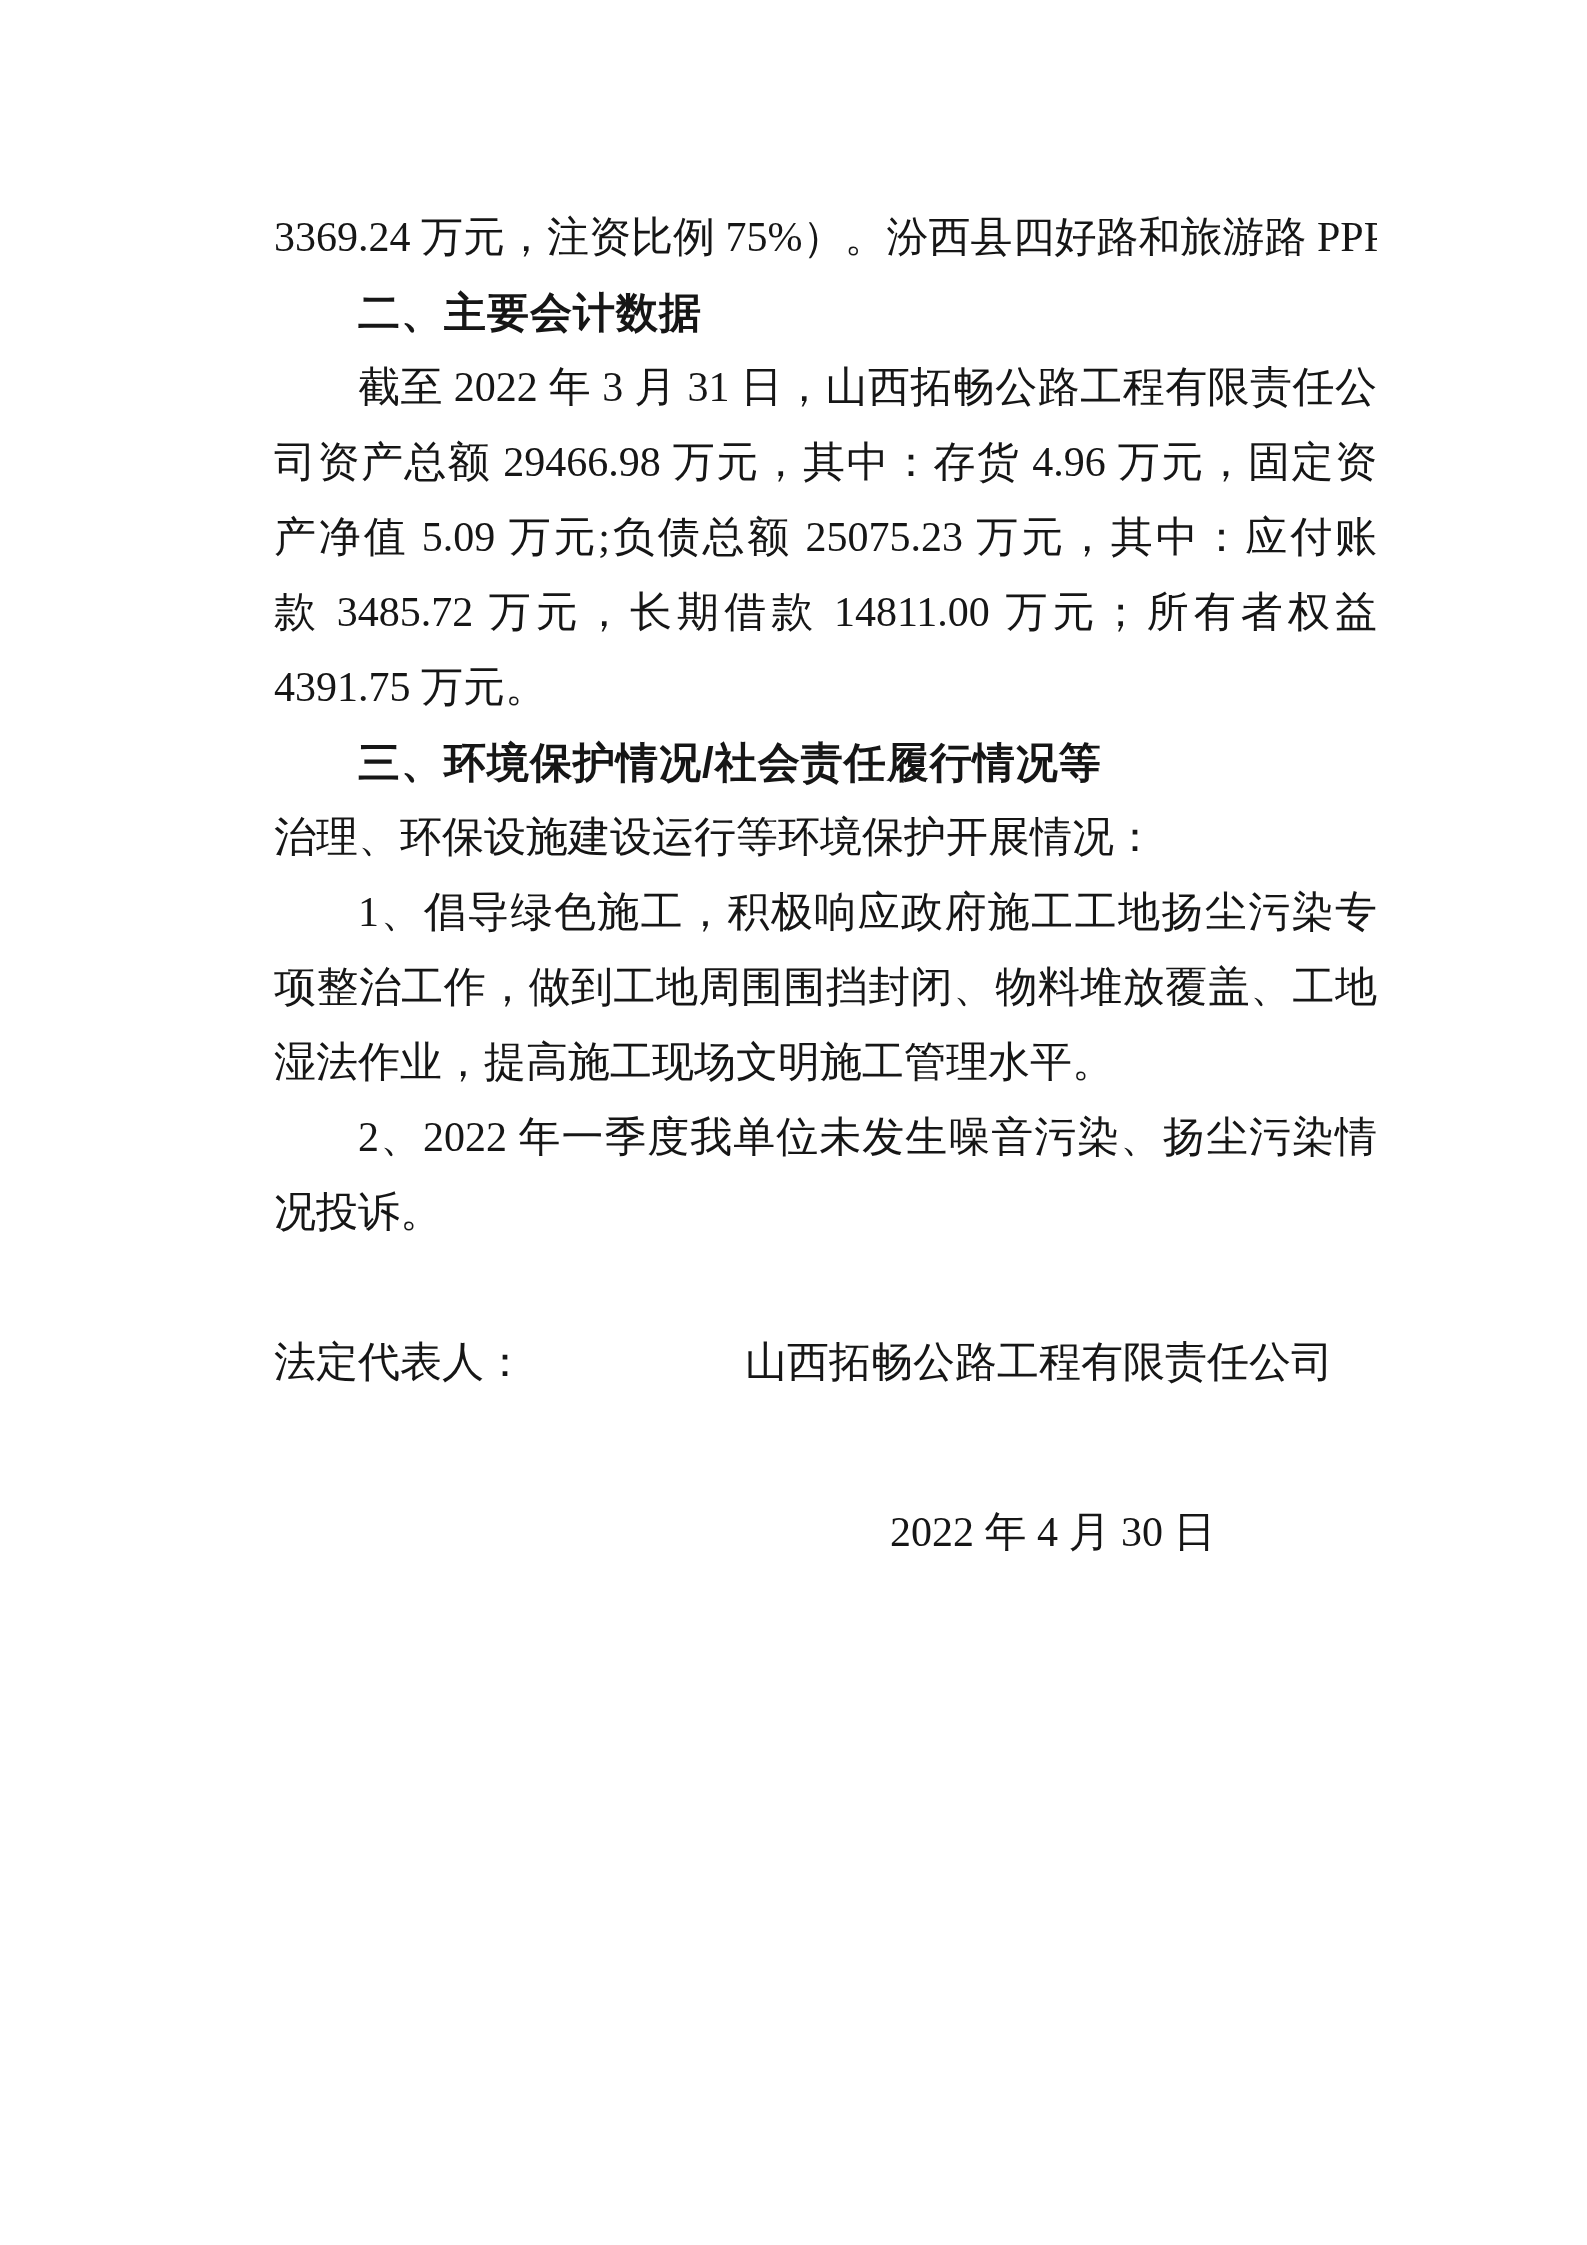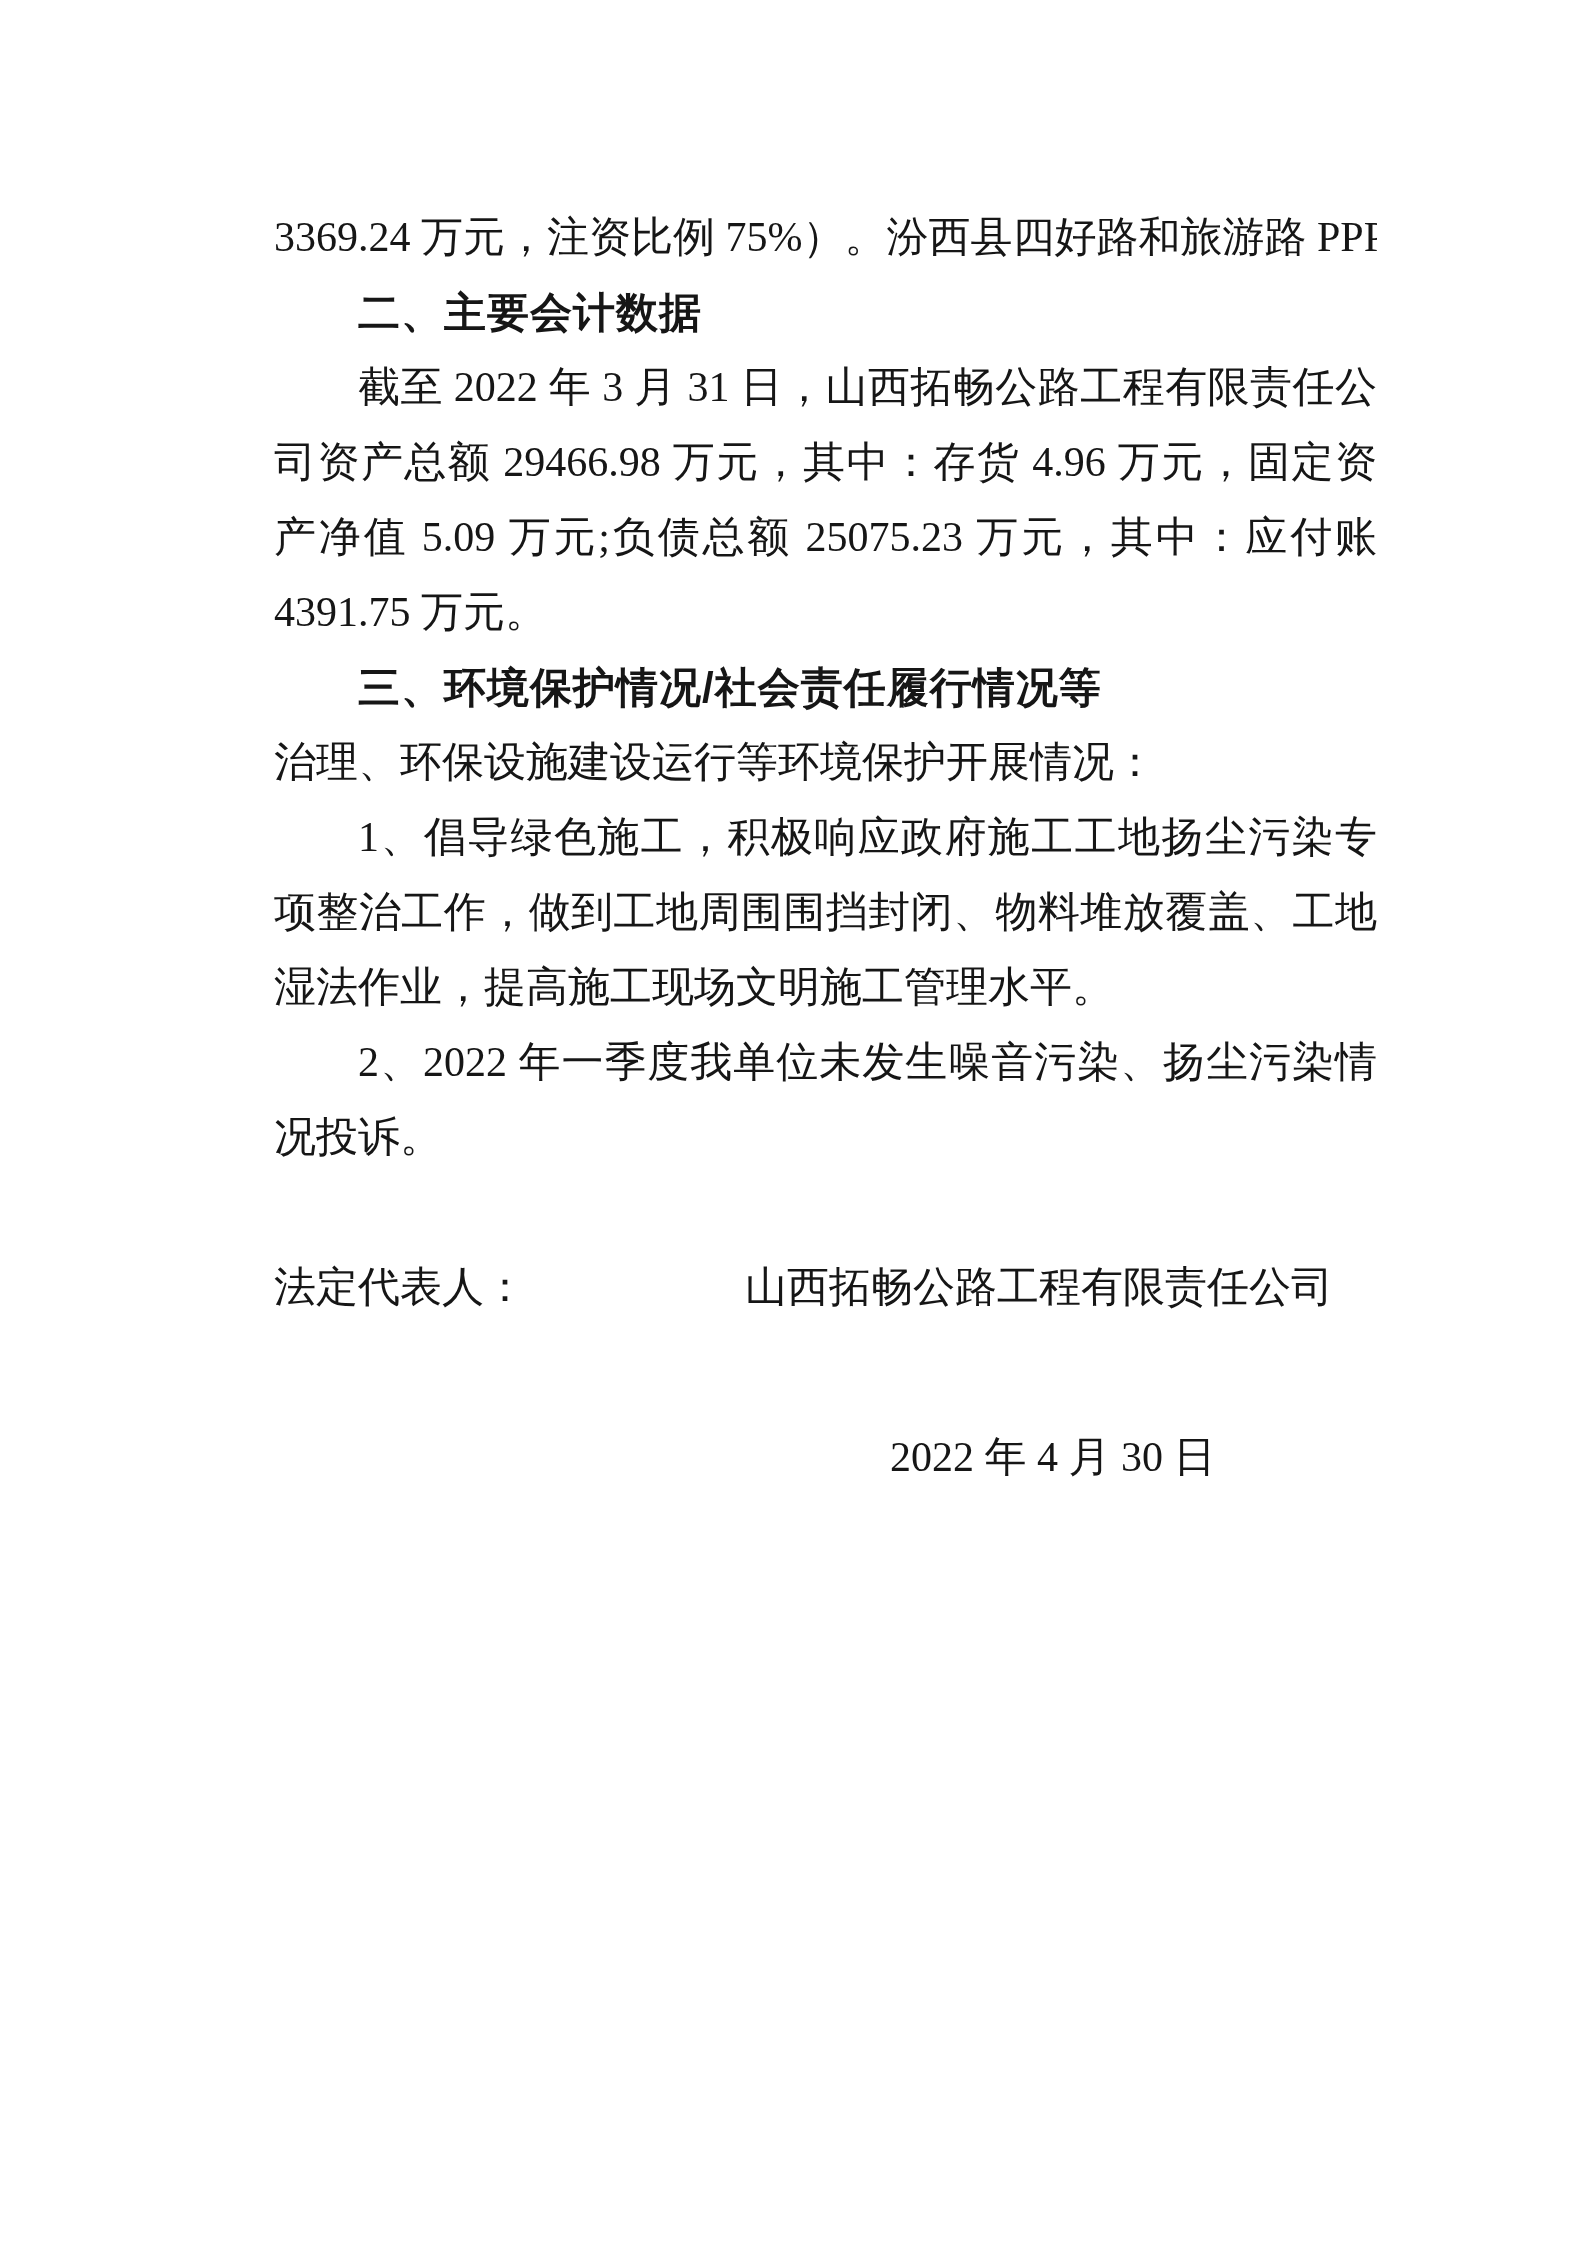--- a/index.html
+++ b/index.html
@@ -58,20 +58,21 @@
 <div class="page">
   <main class="textblock">
 
     <div class="ln justify">3369.24 万元，注资比例 75%）。汾西县四好路和旅游路 PPP</div>
 
     <div class="ln heading indent">二、主要会计数据</div>
 
     <div class="ln indent justify">截至 2022 年 3 月 31 日，山西拓畅公路工程有限责任公</div>
     <div class="ln justify">司资产总额 29466.98 万元，其中：存货 4.96 万元，固定资</div>
     <div class="ln justify">产净值 5.09 万元;负债总额 25075.23 万元，其中：应付账</div>
+    <div class="ln justify">款 3485.72 万元，长期借款 14811.00 万元；所有者权益</div>
     <div class="ln">4391.75 万元。</div>
 
     <div class="ln heading indent">三、环境保护情况/社会责任履行情况等</div>
 
     <div class="ln">治理、环保设施建设运行等环境保护开展情况：</div>
     <div class="ln indent justify">1、倡导绿色施工，积极响应政府施工工地扬尘污染专</div>
     <div class="ln justify">项整治工作，做到工地周围围挡封闭、物料堆放覆盖、工地</div>
     <div class="ln">湿法作业，提高施工现场文明施工管理水平。</div>
     <div class="ln indent justify">2、2022 年一季度我单位未发生噪音污染、扬尘污染情</div>
     <div class="ln">况投诉。</div>

